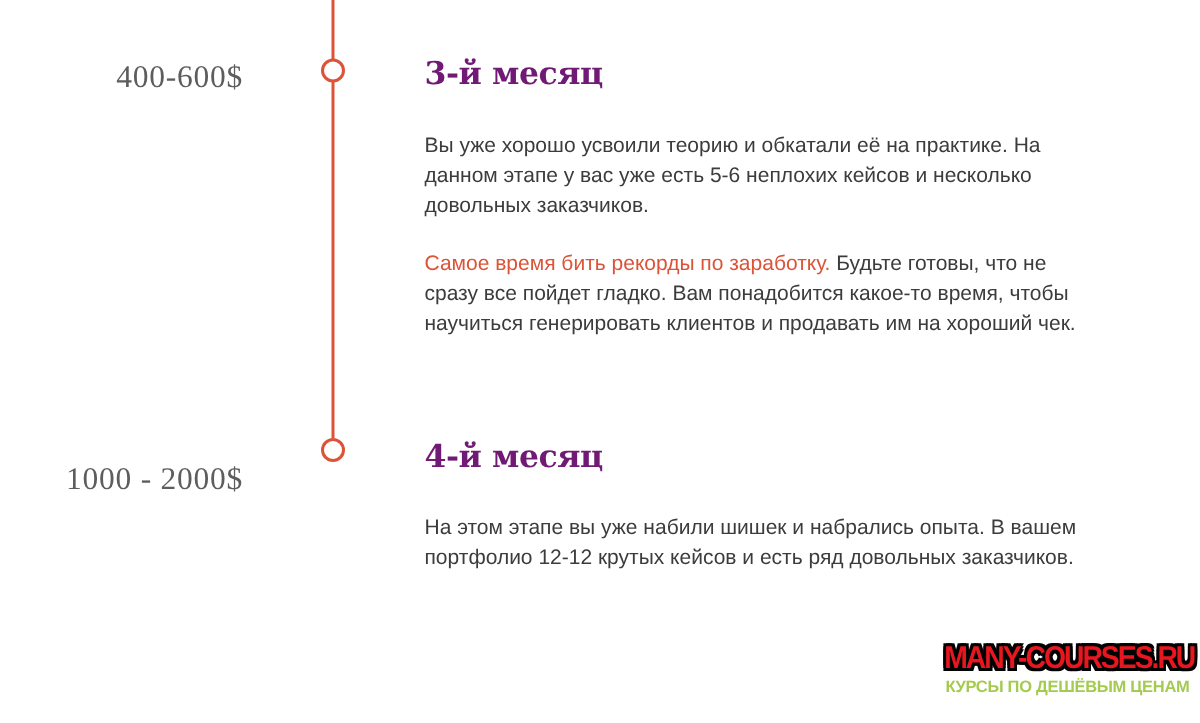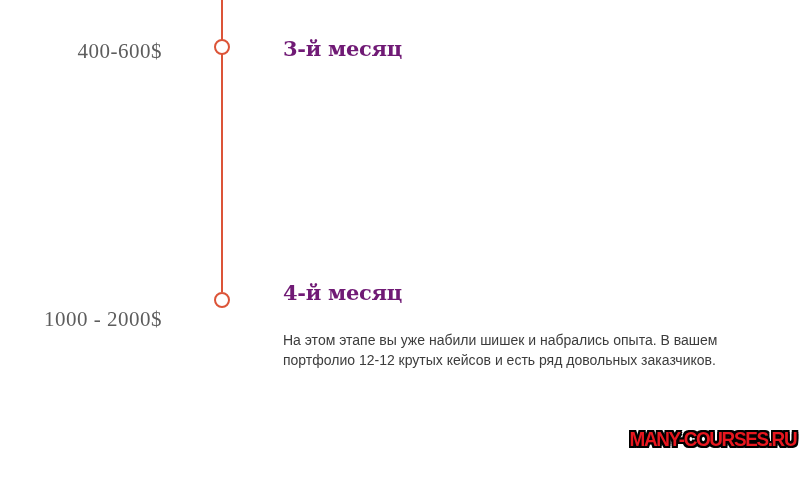--- a/index.html
+++ b/index.html
@@ -53,21 +53,21 @@
   .amount-1 { top: 36px; text-align: right; }
   .amount-2 { top: 304px; }
 
   
   .content {
     position: absolute;
     left: 283px;
     width: 452px;
   }
   .content-1 { top: 36px; }
-  .content-2 { top: 280px; }
+  .content-2 { top: 291px; }
 
   .month-title {
     margin: 0 0 24px 0;
     font-family: "DejaVu Serif", serif;
     font-size: 21px;
     line-height: 26px;
     font-weight: bold;
     color: #701a75;
     letter-spacing: -0.3px;
   }
@@ -123,24 +123,32 @@
   <div class="timeline-line"></div>
   <div class="timeline-dot dot-1"></div>
   <div class="timeline-dot dot-2"></div>
 
   <div class="amount amount-1">400-600$</div>
 
   <div class="amount amount-2">1000 - 2000$</div>
 
   <div class="content content-1">
     <h2 class="month-title">3-й месяц</h2>
+    <p class="para">
+      <span>Вы уже хорошо усвоили теорию и обкатали её на практике. На данном этапе у вас уже есть 5-6 неплохих кейсов и несколько довольных заказчиков.</span>
+    </p>
+    <p class="para">
+      <span class="accent">Самое время бить рекорды по заработку.</span>
+      <span> Будьте готовы, что не сразу все пойдет гладко. Вам понадобится какое-то время, чтобы научиться генерировать клиентов и продавать им на хороший чек.</span>
+    </p>
   </div>
 
   <div class="content content-2">
     <h2 class="month-title">4-й месяц</h2>
     <p class="para">
       <span>На этом этапе вы уже набили шишек и набрались опыта. В вашем портфолио 12-12 крутых кейсов и есть ряд довольных заказчиков.</span>
     </p>
   </div>
 
   <div class="watermark-logo">MANY-COURSES.RU</div>
+  <div class="watermark-sub">КУРСЫ ПО ДЕШЁВЫМ ЦЕНАМ</div>
 
 </div>
 
 </body></html>

